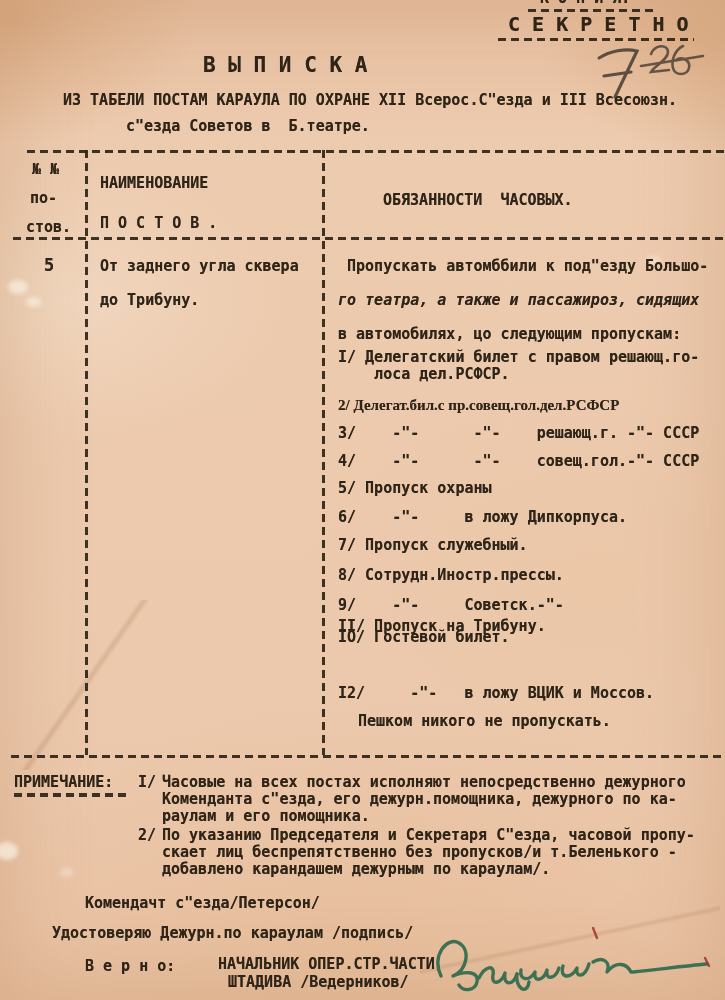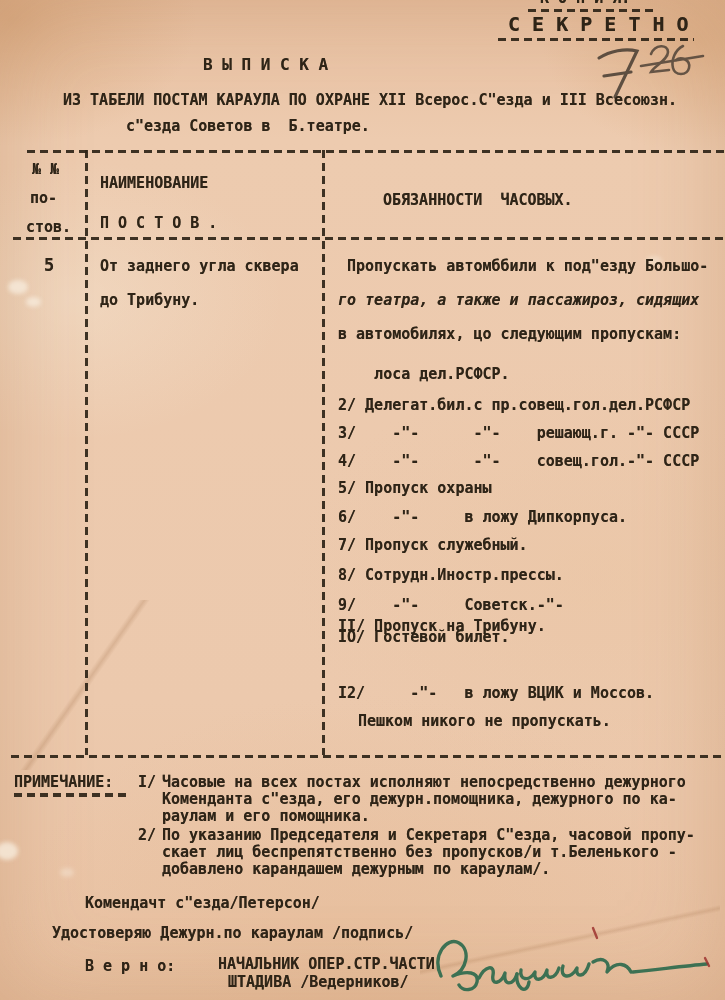--- a/index.html
+++ b/index.html
@@ -71,21 +71,21 @@
       <path d="M44,23 C55,16 70,13 82,16 L60,62"></path>
       <path d="M49,41 L76,37"></path>
     </g>
     <g stroke="#473c32" stroke-width="2.6" fill="none" stroke-linecap="round" opacity="0.8">
       <path d="M96,19 C100,9 113,9 113,17 C113,25 99,31 96,37 L114,35"></path>
       <path d="M128,11 C120,15 116,25 118,33 C120,41 132,41 134,33 C136,25 126,21 121,25"></path>
       <path d="M86,31 L148,21"></path>
     </g>
   </svg>
 
-  <div class="t" style="left:203px;top:57px;font-size:16px;">В Ы П И С К А</div>
+  <div class="t" style="left:203px;top:57px;font-size:21px;">В Ы П И С К А</div>
   <div class="t" style="left:63px;top:92px;">ИЗ ТАБЕЛИ ПОСТАМ КАРАУЛА ПО ОХРАНЕ XII Всерос.С"езда и III Всесоюзн.</div>
   <div class="t" style="left:126px;top:118px;">с"езда Советов в  Б.театре.</div>
 
   <div class="hdash" style="left:27px;top:150px;width:698px;"></div>
   <div class="hdash" style="left:13px;top:237px;width:712px;"></div>
   <div class="hdash" style="left:11px;top:755px;width:714px;"></div>
   <div class="vdash" style="left:85px;top:150px;height:605px;"></div>
   <div class="vdash" style="left:322px;top:150px;height:605px;"></div>
 
   <div class="t" style="left:32px;top:161px;">№ №</div>
@@ -95,22 +95,23 @@
   <div class="t" style="left:100px;top:215px;">П О С Т О В .</div>
   <div class="t" style="left:383px;top:192px;">ОБЯЗАННОСТИ  ЧАСОВЫХ.</div>
 
   <div class="t" style="left:44px;top:257px;font-size:17px;">5</div>
   <div class="t" style="left:100px;top:258px;">От заднего угла сквера</div>
   <div class="t" style="left:100px;top:292px;">до Трибуну.</div>
 
   <div class="t" style="left:338px;top:258px;"> Пропускать автомббили к под"езду Большо-</div>
   <div class="t" style="left:338px;top:292px;font-style:italic;">го театра, а также и пассажироз, сидящих</div>
   <div class="t" style="left:338px;top:326px;">в автомобилях, цо следующим пропускам:</div>
+  <div class="t" style="left:338px;top:349px;">I/ Делегатский билет с правом решающ.го-</div>
   <div class="t" style="left:338px;top:366px;">    лоса дел.РСФСР.</div>
-  <div class="t" style="left:338px;top:397px;">2/ Делегат.бил.с пр.совещ.гол.дел.РСФСР</div>
+  <div class="t" style="left:338px;top:397px;font-family:Liberation Serif, serif;">2/ Делегат.бил.с пр.совещ.гол.дел.РСФСР</div>
   <div class="t" style="left:338px;top:425px;">3/    -"-      -"-    решающ.г. -"- СССР</div>
   <div class="t" style="left:338px;top:453px;">4/    -"-      -"-    совещ.гол.-"- СССР</div>
   <div class="t" style="left:338px;top:480px;">5/ Пропуск охраны</div>
   <div class="t" style="left:338px;top:509px;">6/    -"-     в ложу Дипкорпуса.</div>
   <div class="t" style="left:338px;top:537px;">7/ Пропуск служебный.</div>
   <div class="t" style="left:338px;top:567px;">8/ Сотрудн.Иностр.прессы.</div>
   <div class="t" style="left:338px;top:597px;">9/    -"-     Советск.-"-</div>
   <div class="t" style="left:338px;top:629px;">IO/ Гостевой билет.</div>
   <div class="t" style="left:338px;top:618px;">II/ Пропуск на Трибуну.</div>
   <div class="t" style="left:338px;top:685px;">I2/     -"-   в ложу ВЦИК и Моссов.</div>

